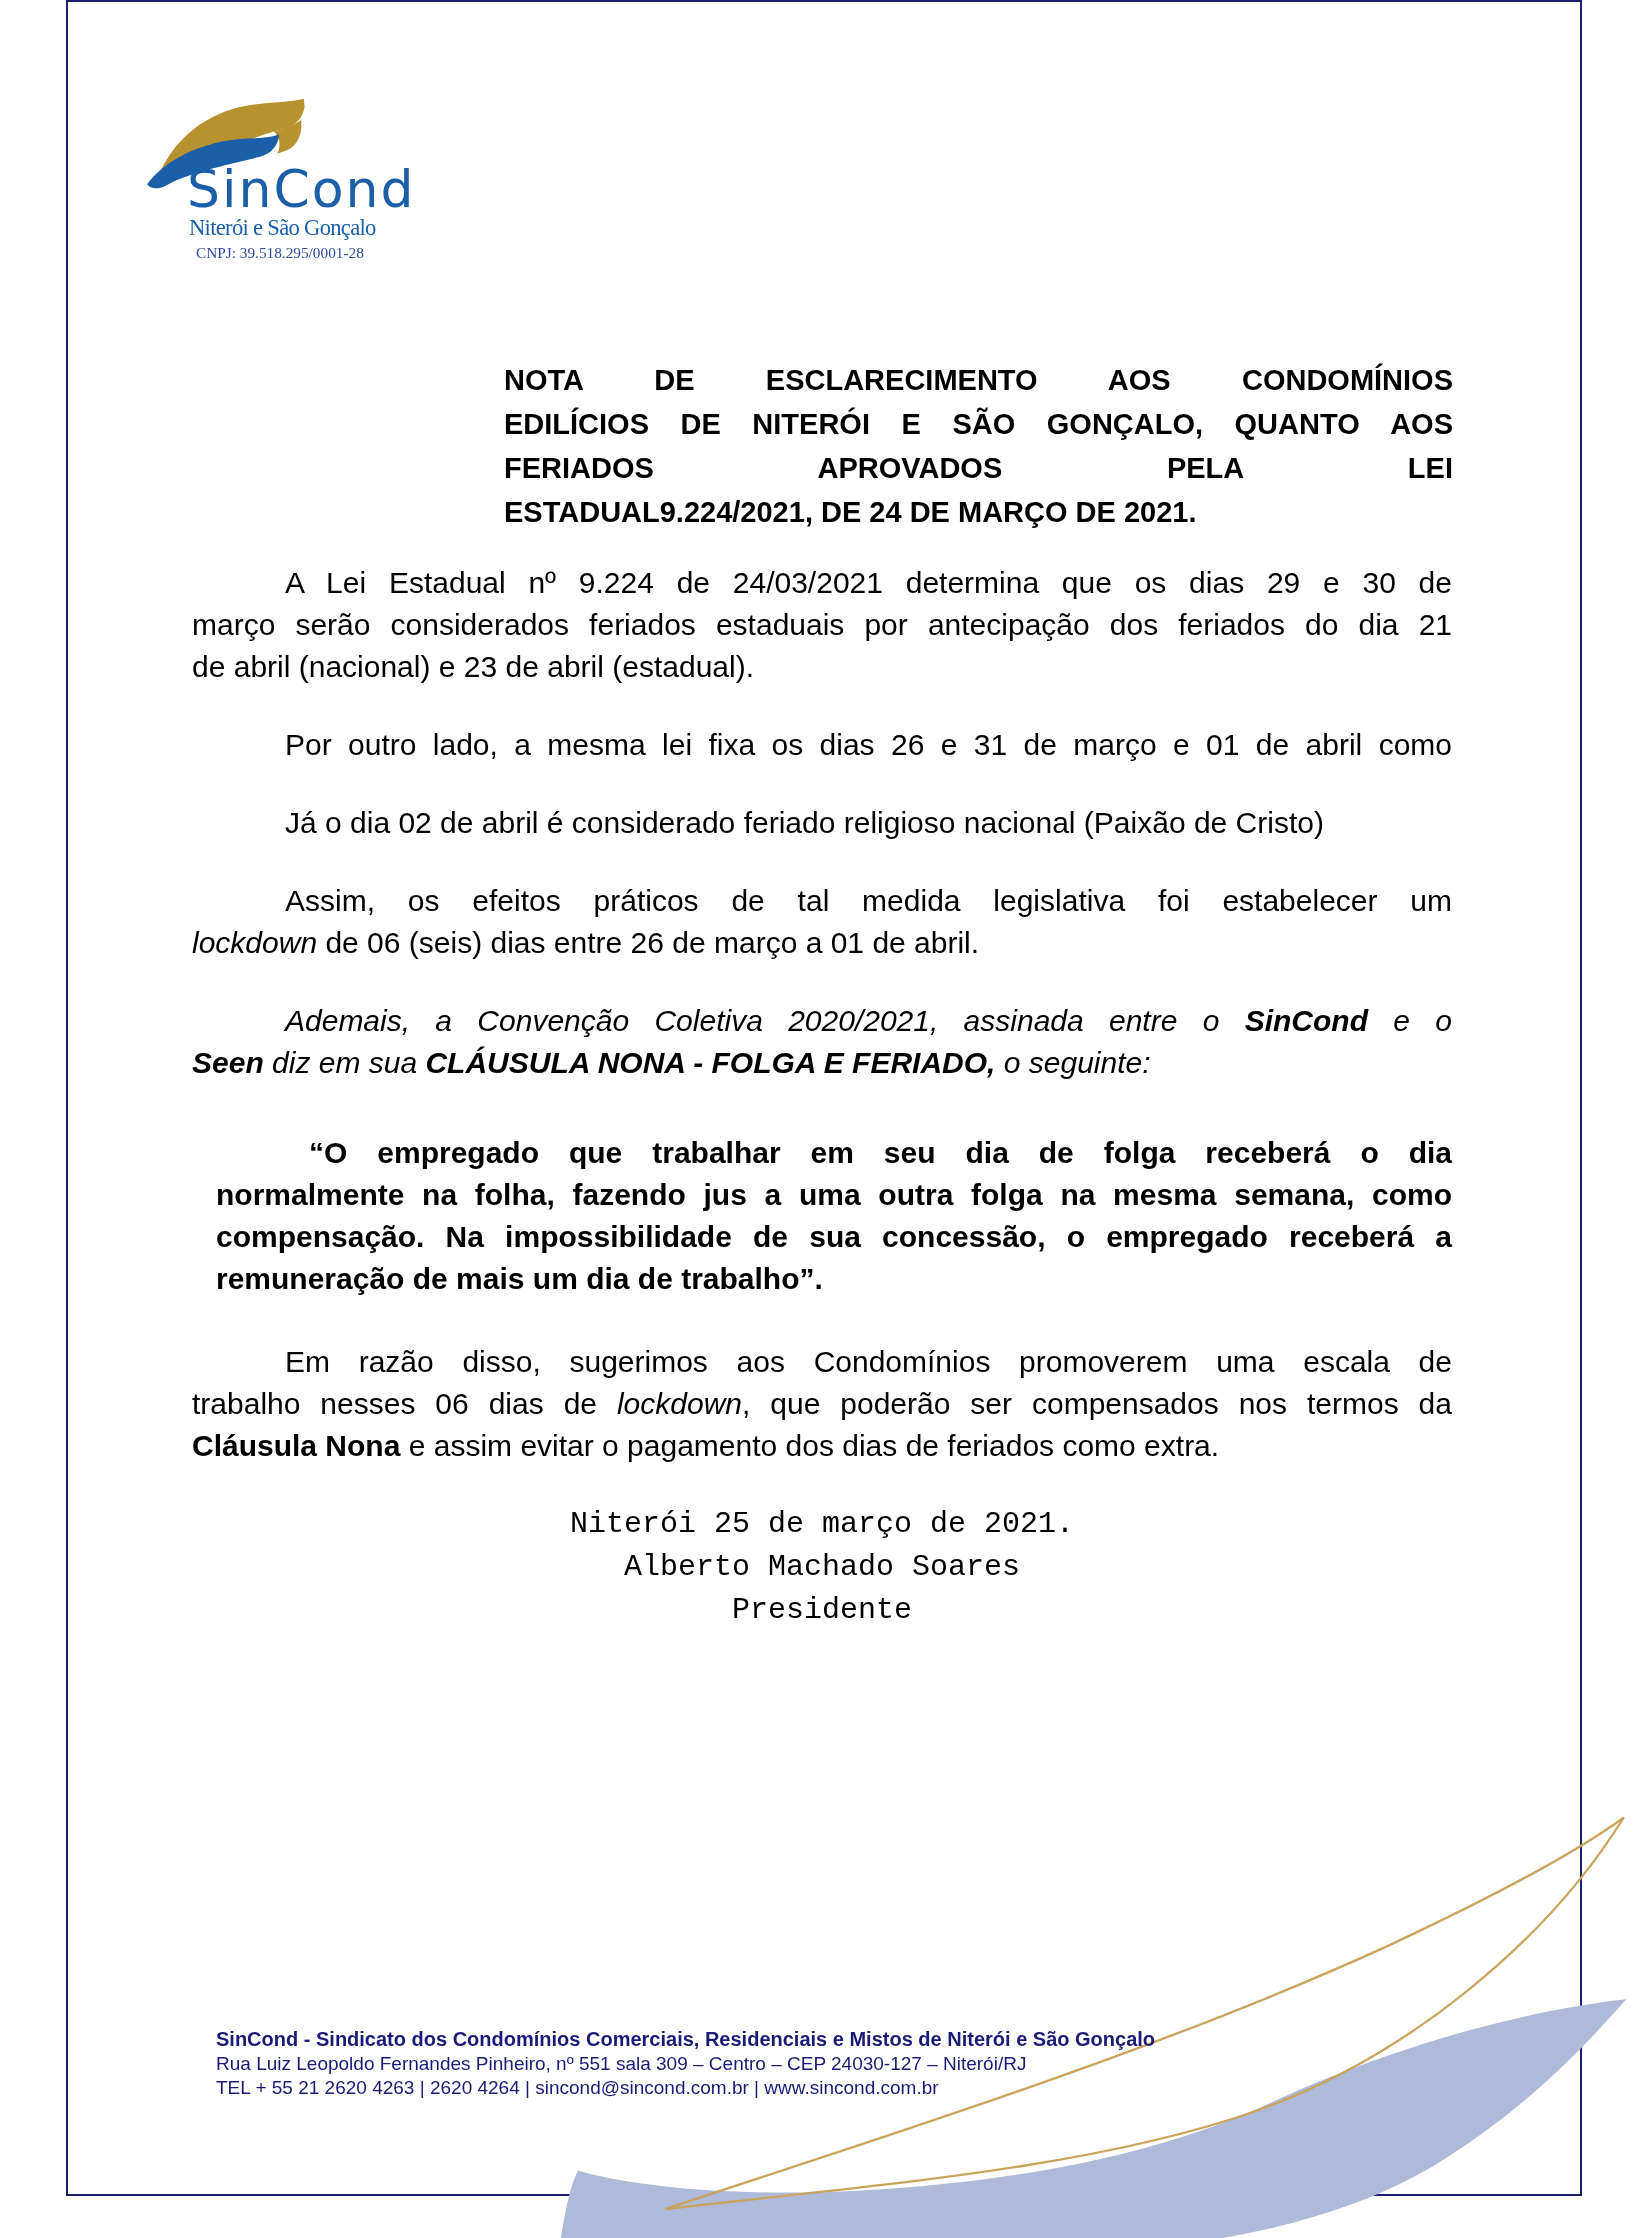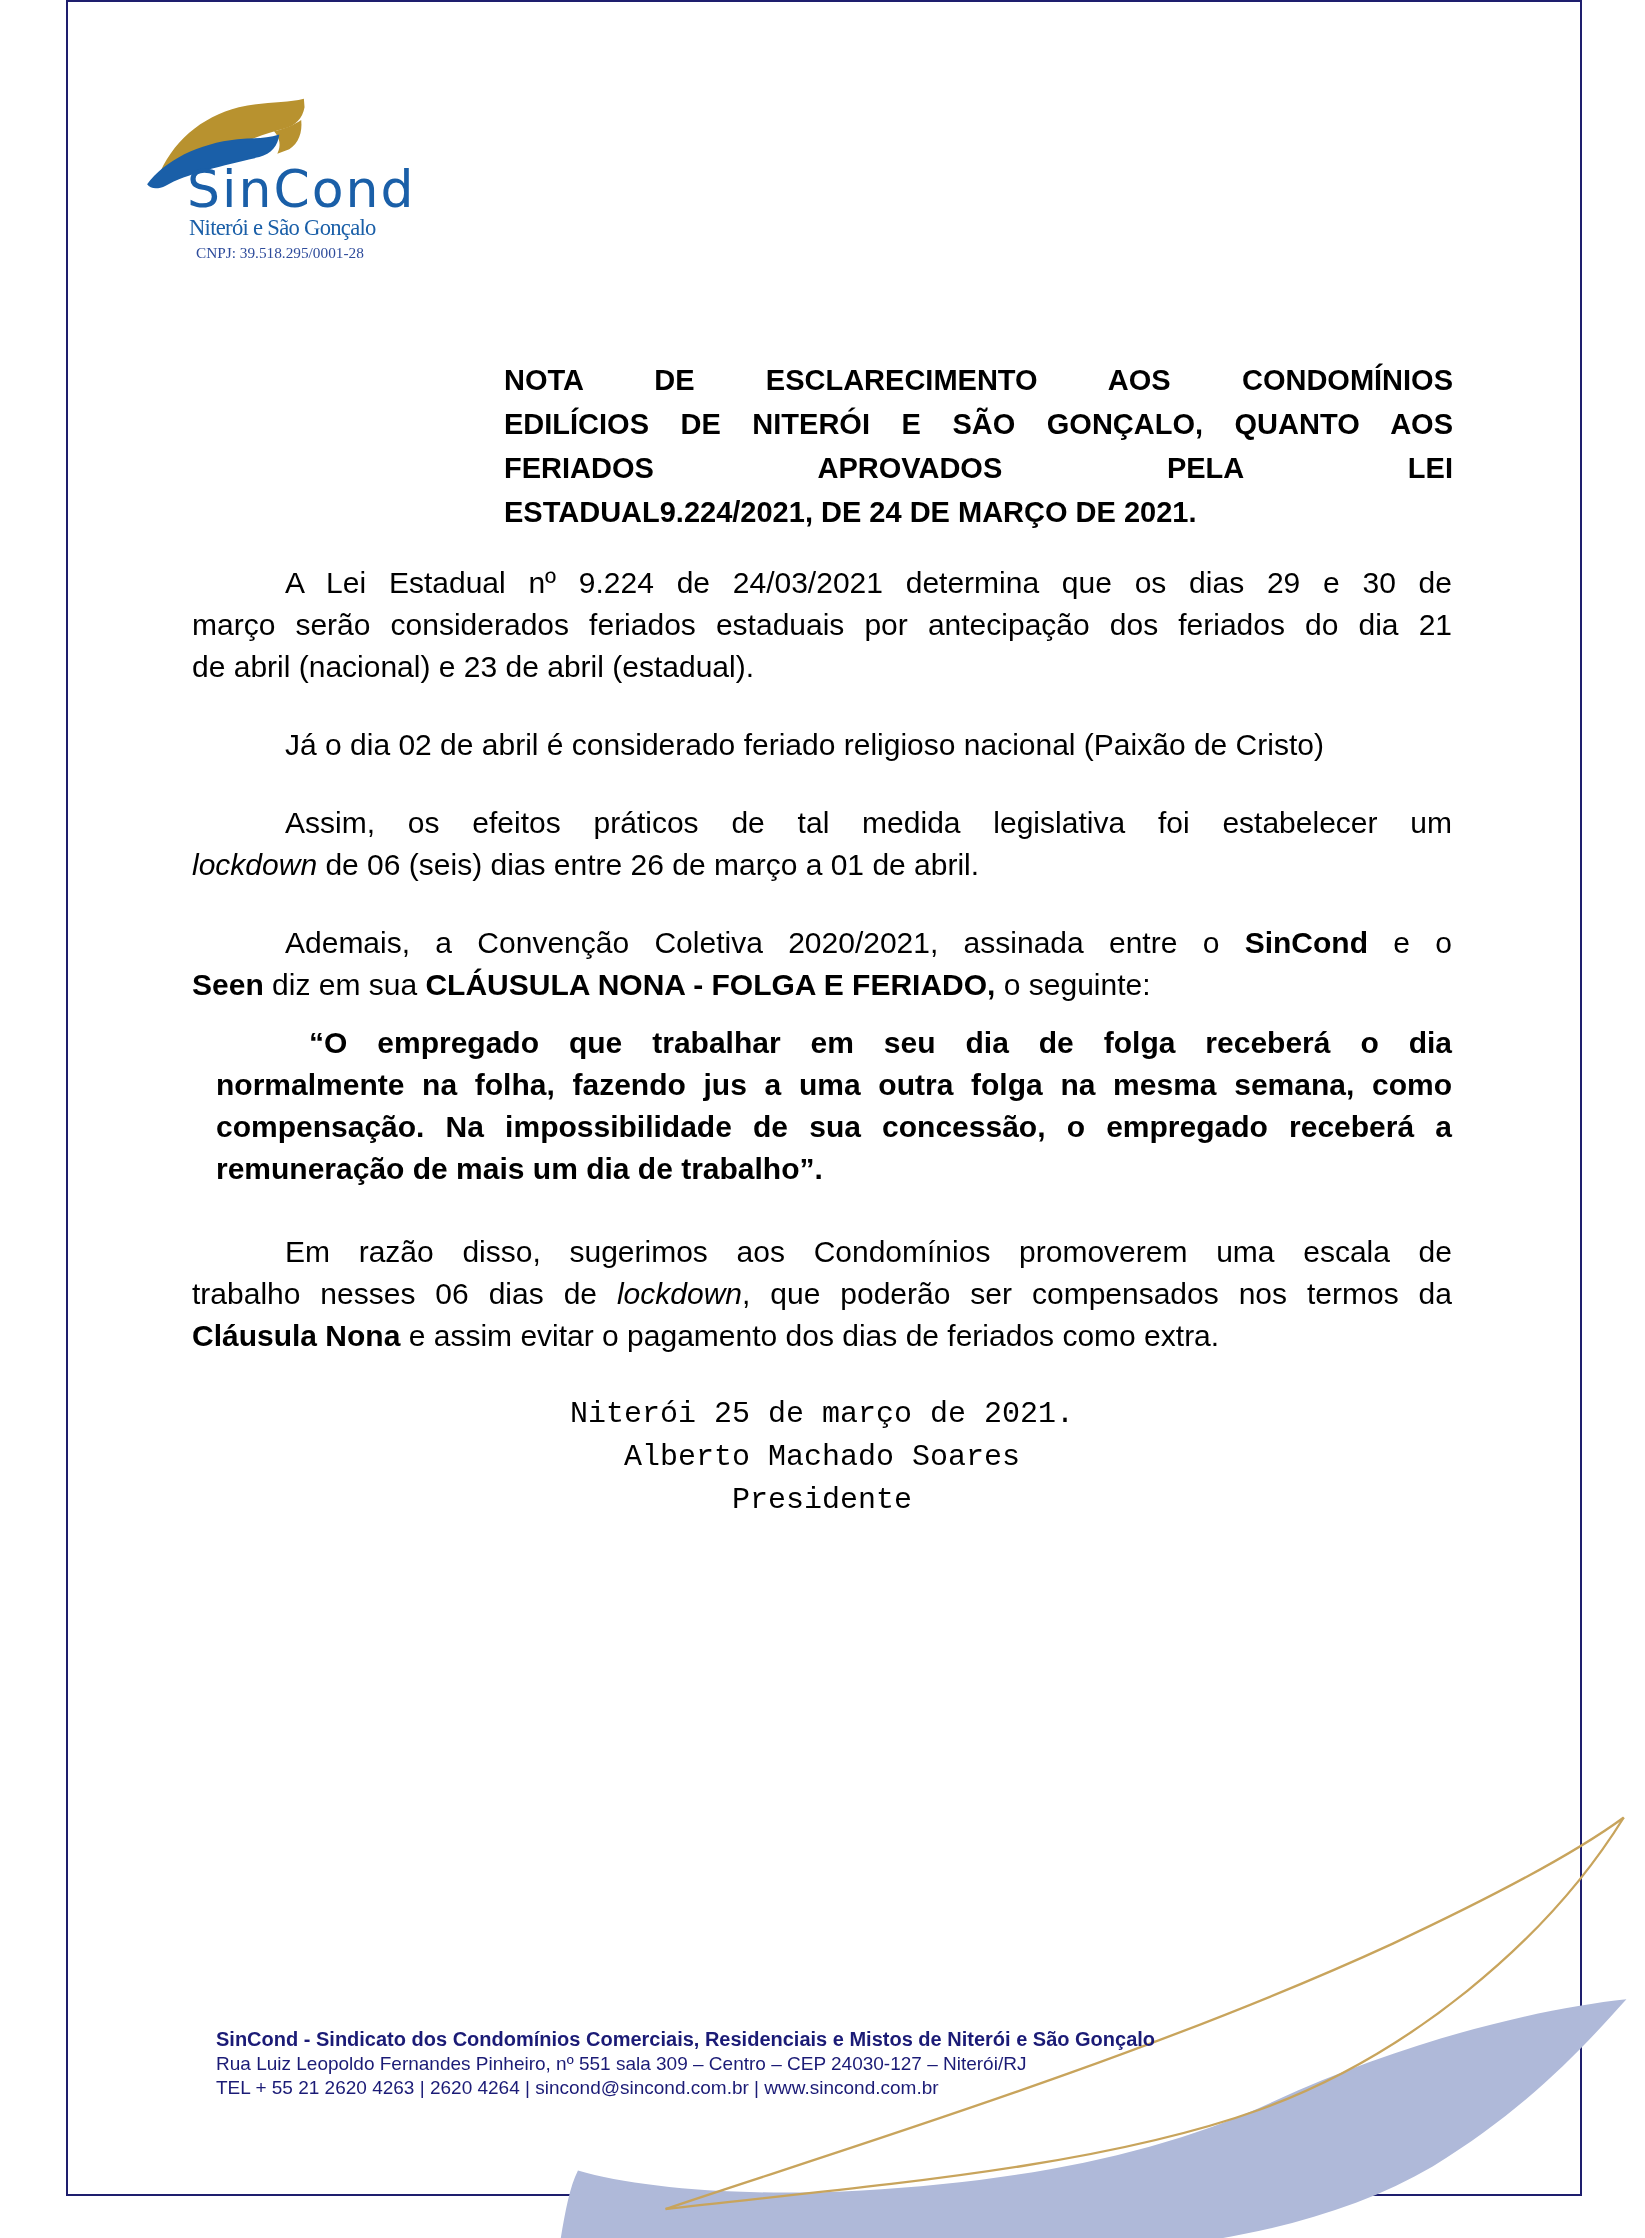--- a/index.html
+++ b/index.html
@@ -27,21 +27,21 @@
     position:absolute;left:53px;top:147px;font-family:"Liberation Serif",serif;
     font-size:15.3px;color:#2D4B9B;line-height:1;
   }
   
   .content{position:absolute;left:192px;top:358px;width:1260px;font-size:30px;line-height:42px;}
   .line{text-align:justify;text-align-last:justify;}
   .line.last{text-align-last:left;}
   .title{margin-left:312px;width:949px;font-weight:bold;font-size:29px;line-height:44px;margin-bottom:28px;}
   .para{margin-bottom:36px;}
   .para .line:first-child{text-indent:93px;}
-  .para.g60{margin-bottom:16px;}
+  .para.g60{margin-bottom:48px;font-style:italic;}
   .para.g62{margin-bottom:41px;margin-left:24px;}
   .para.g70{}
   .quote .line{font-weight:bold;}
   .b{font-weight:bold;}
   .i{font-style:italic;}
   .sig{text-align:center;line-height:43px;}
   .sig div{text-align:center;font-family:Liberation Mono, monospace;}
   
   .footer{position:absolute;left:216px;top:2027px;color:#1B1B76;font-size:19px;line-height:24.5px;white-space:nowrap;}
   .footer .f1{font-weight:bold;font-size:20px;}
@@ -73,20 +73,21 @@
     <div class="line last">ESTADUAL9.224/2021, DE 24 DE MARÇO DE 2021.</div>
   </div>
 
   <div class="para">
     <div class="line">A Lei Estadual nº 9.224 de 24/03/2021 determina que os dias 29 e 30 de</div>
     <div class="line">março serão considerados feriados estaduais por antecipação dos feriados do dia 21</div>
     <div class="line last">de abril (nacional) e 23 de abril (estadual).</div>
   </div>
 
   <div class="para">
+    <div class="line">Por outro lado, a mesma lei fixa os dias 26 e 31 de março e 01 de abril como</div>
   </div>
 
   <div class="para">
     <div class="line last">Já o dia 02 de abril é considerado feriado religioso nacional (Paixão de Cristo)</div>
   </div>
 
   <div class="para">
     <div class="line">Assim, os efeitos práticos de tal medida legislativa foi estabelecer um</div>
     <div class="line last"><span class="i">lockdown</span><span> de 06 (seis) dias entre 26 de março a 01 de abril.</span></div>
   </div>

